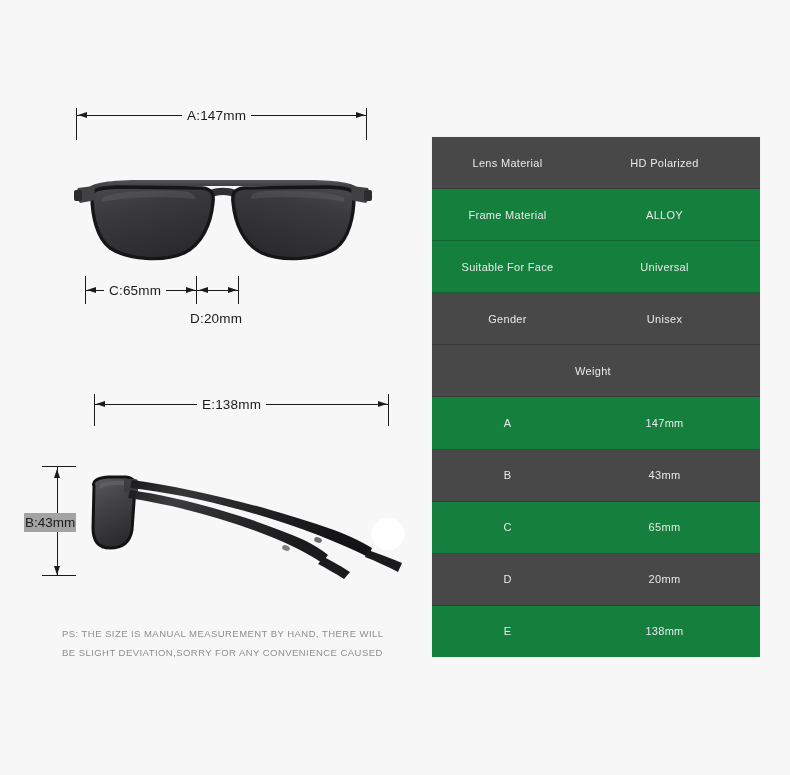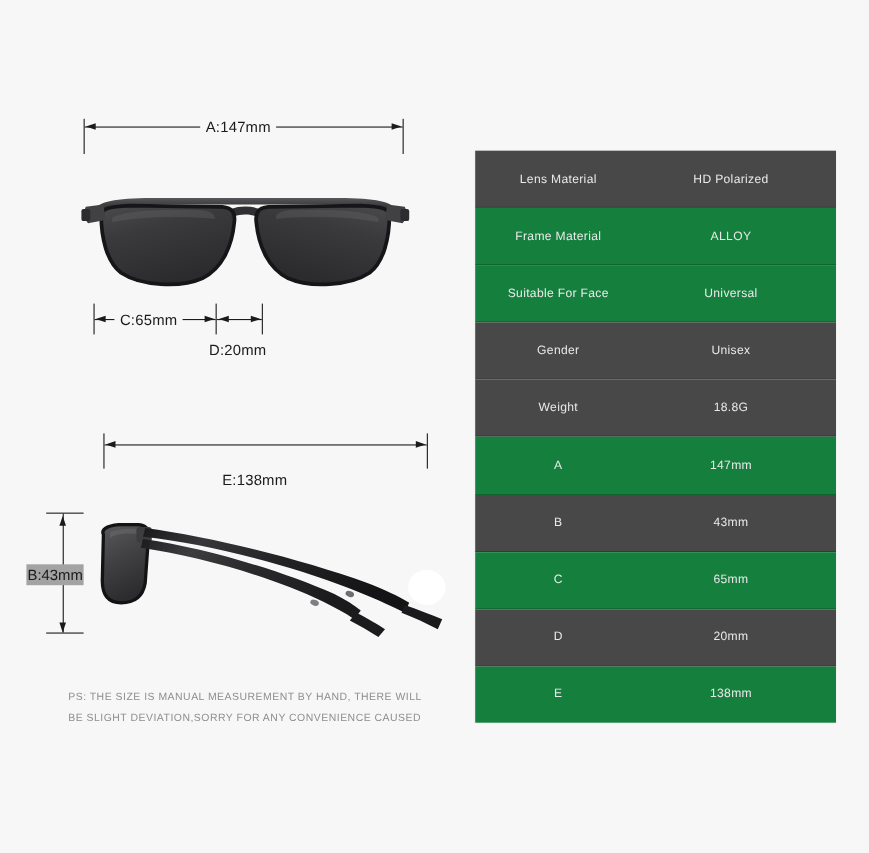--- a/index.html
+++ b/index.html
@@ -168,21 +168,21 @@
   <div class="dim-line-h" style="left:197px; top:290px; width:41px;"></div>
   <div class="arw arw-l" style="left:199px; top:287px;"></div>
   <div class="arw arw-r" style="left:228px; top:287px;"></div>
   <div class="dim-label" style="left:185px; top:311px;">D:20mm</div>
 
   <div class="ext-v" style="left:94px; top:394px; height:32px;"></div>
   <div class="ext-v" style="left:388px; top:394px; height:32px;"></div>
   <div class="dim-line-h" style="left:95px; top:404px; width:293px;"></div>
   <div class="arw arw-l" style="left:96px; top:401px;"></div>
   <div class="arw arw-r" style="left:378px; top:401px;"></div>
-  <div class="dim-label" style="left:197px; top:397px;margin-top:32px;">E:138mm</div>
+  <div class="dim-label" style="left:197px; top:397px;">E:138mm</div>
 
   <div class="ext-h" style="left:42px; top:466px; width:34px;"></div>
   <div class="ext-h" style="left:42px; top:575px; width:34px;"></div>
   <div class="dim-line-v" style="left:57px; top:467px; height:108px;"></div>
   <div class="arw arw-u" style="left:53.5px; top:469px;"></div>
   <div class="arw arw-d" style="left:53.5px; top:566px;"></div>
   <div class="dim-label-v" style="left:24px; top:513px;">B:43mm</div>
 
   <div class="glasses-side">
     <svg viewBox="0 0 336 118" width="336" height="118" xmlns="http://www.w3.org/2000/svg">
@@ -240,21 +240,20 @@
       <div class="spec-row dark">
         <div class="spec-key">Suitable For Face</div>
         <div class="spec-val">Universal</div>
       </div>
       <div class="spec-row light">
         <div class="spec-key">Gender</div>
         <div class="spec-val">Unisex</div>
       </div>
       <div class="spec-row light">
         <div class="spec-key">Weight</div>
-        <div class="spec-val">18.8G</div>
       </div>
       <div class="spec-row dark">
         <div class="spec-key">A</div>
         <div class="spec-val">147mm</div>
       </div>
       <div class="spec-row light">
         <div class="spec-key">B</div>
         <div class="spec-val">43mm</div>
       </div>
       <div class="spec-row dark">

